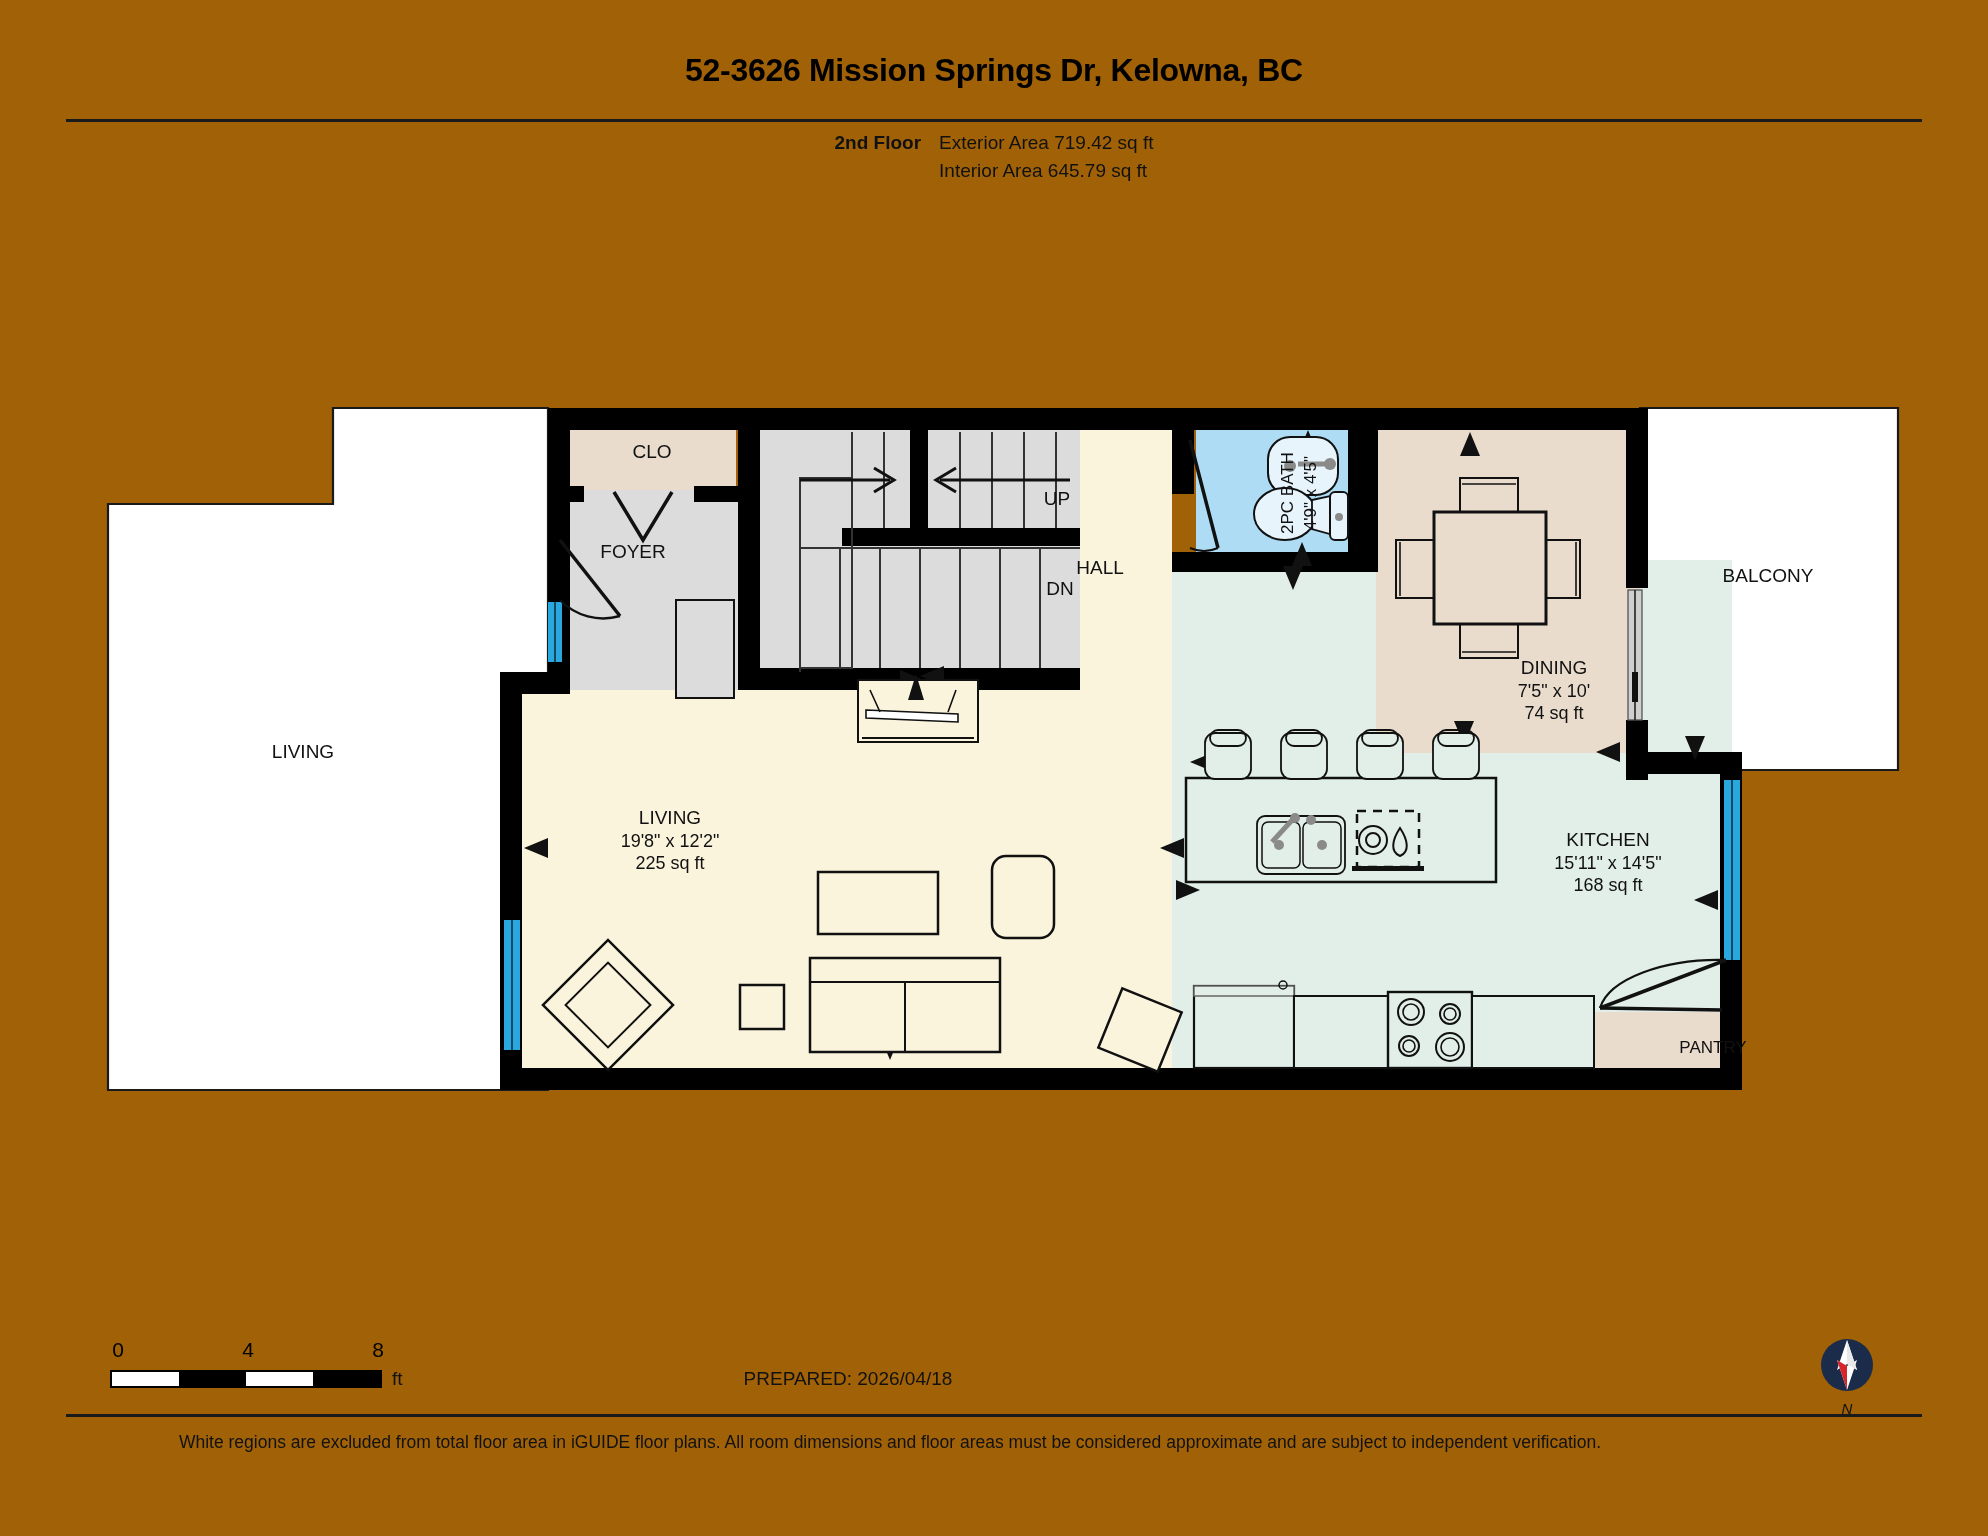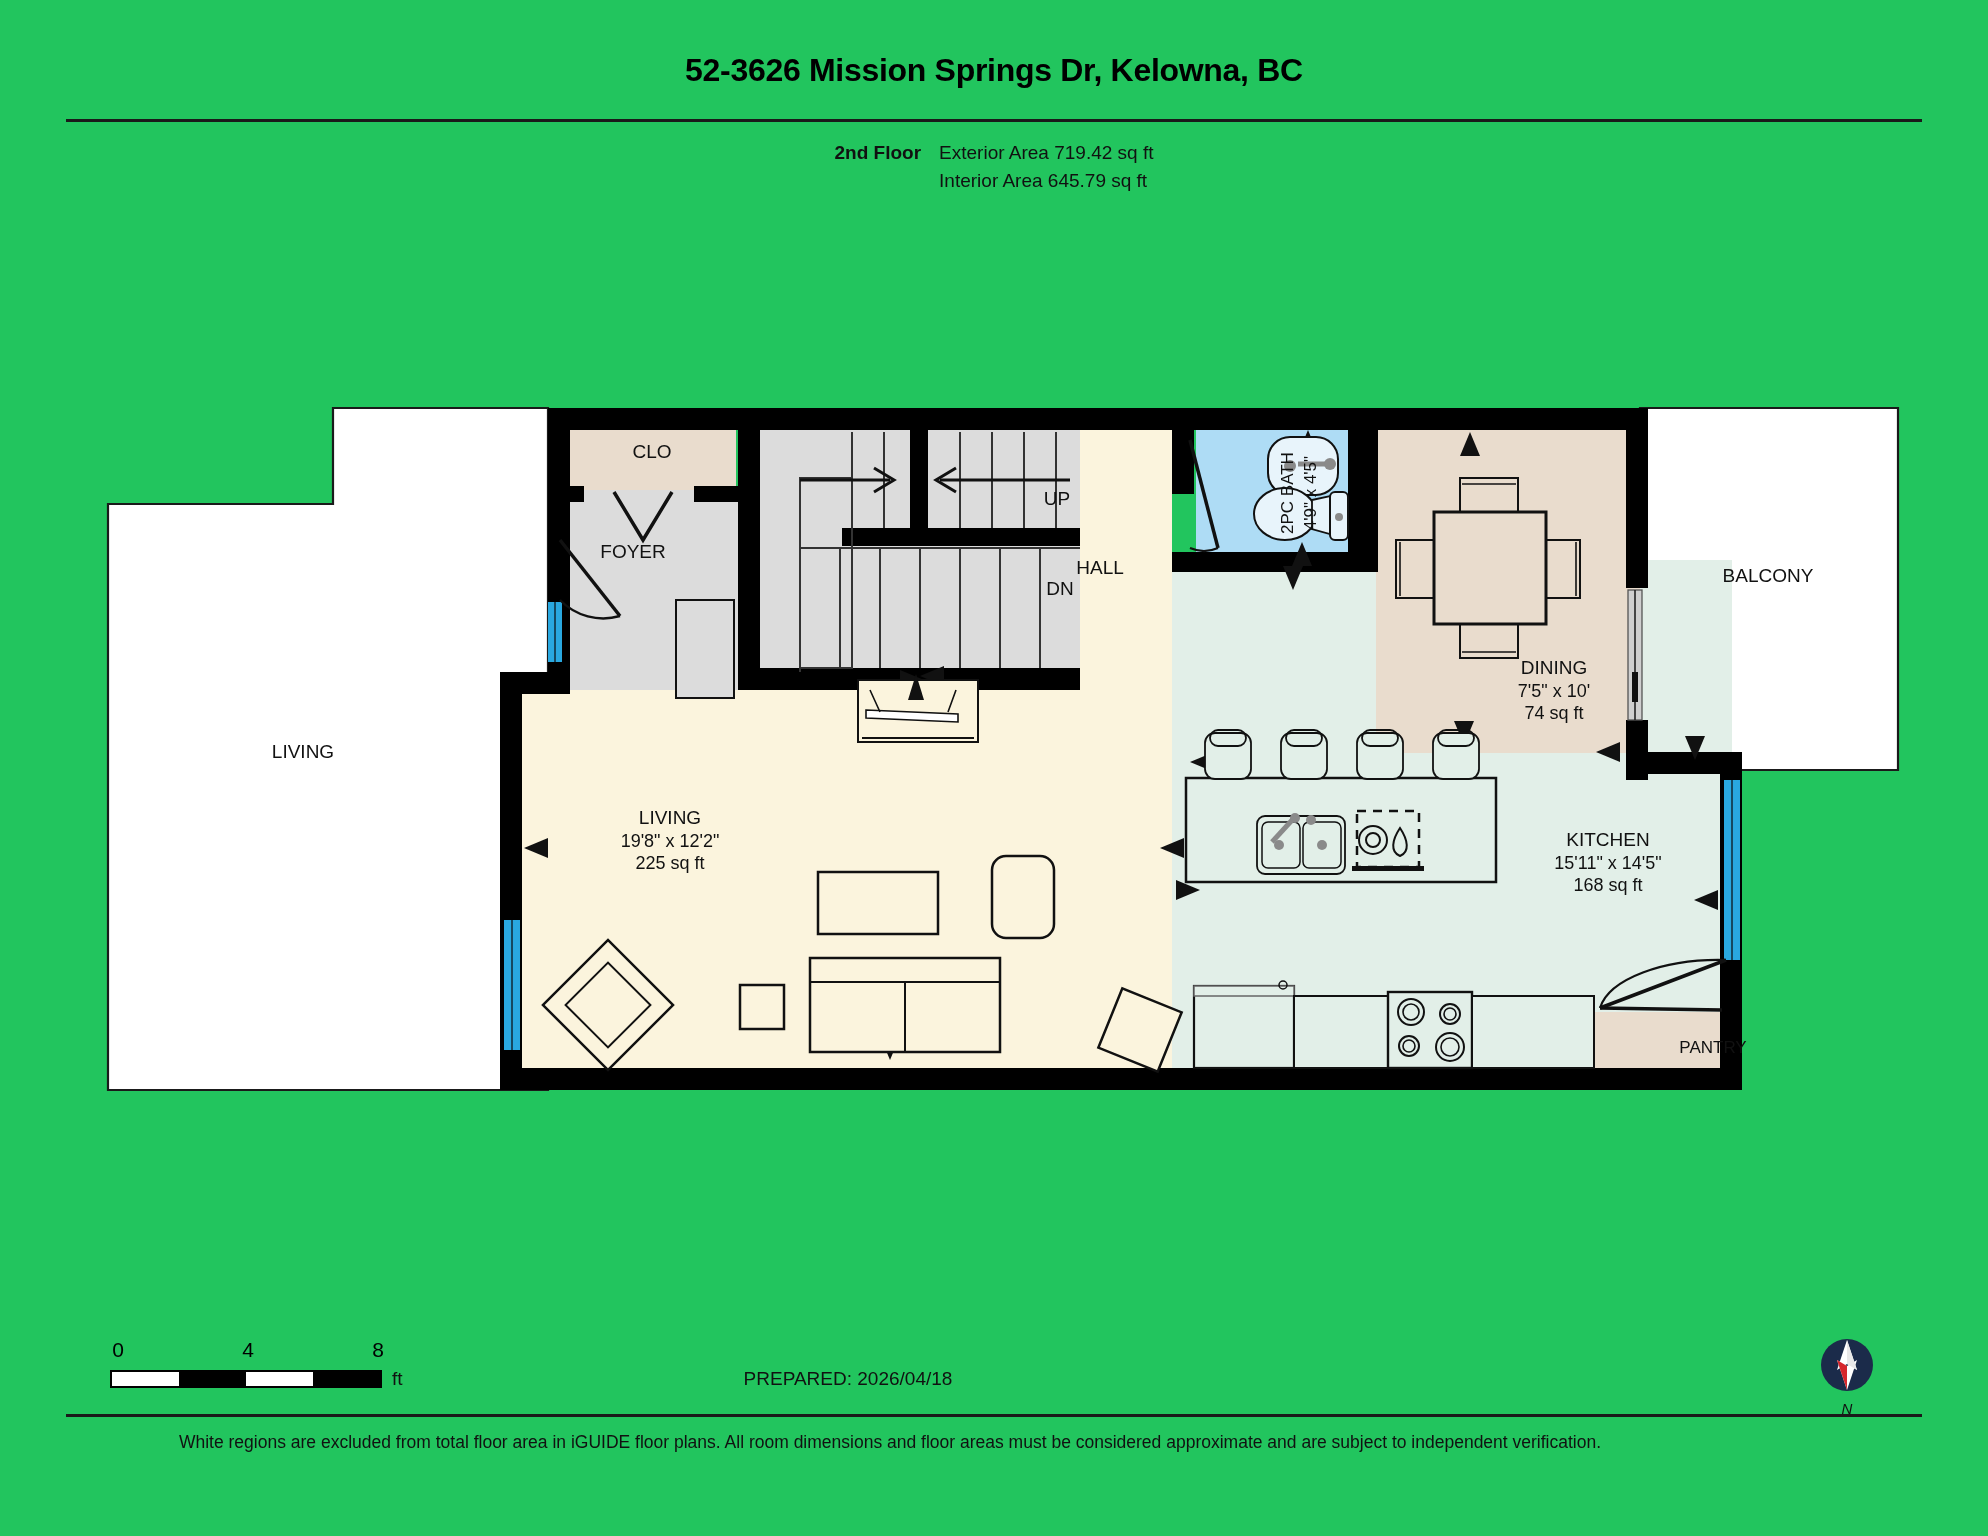--- a/index.html
+++ b/index.html
@@ -7,41 +7,41 @@
     margin: 0; padding: 0;
     width: 1988px; height: 1536px;
     background: #ffffff;
     font-family: "Liberation Sans", sans-serif;
     color: #111;
     overflow: hidden;
   }
   #page {
     position: relative;
     width: 1988px; height: 1536px;
-    background: #22c55e;
+    background: #a16207;
   }
 
   
   #title {
     position: absolute;
     top: 52px; left: 0; width: 1988px;
     text-align: center;
     font-size: 32px;
     font-weight: bold;
     letter-spacing: -0.3px;
     color: #000;
   }
   #title-rule {
     position: absolute;
     top: 119px; left: 66px; width: 1856px; height: 3px;
     background: #1a1a1a;
   }
   #subhead {
     position: absolute;
-    top: 142px; left: 0; width: 1988px;
+    top: 132px; left: 0; width: 1988px;
     display: flex; justify-content: center;
   }
   #subhead-inner {
     display: grid;
     grid-template-columns: auto auto;
     column-gap: 18px;
     row-gap: 6px;
     font-size: 19px;
   }
   .floor-label { font-weight: bold; text-align: right; white-space: nowrap; }

